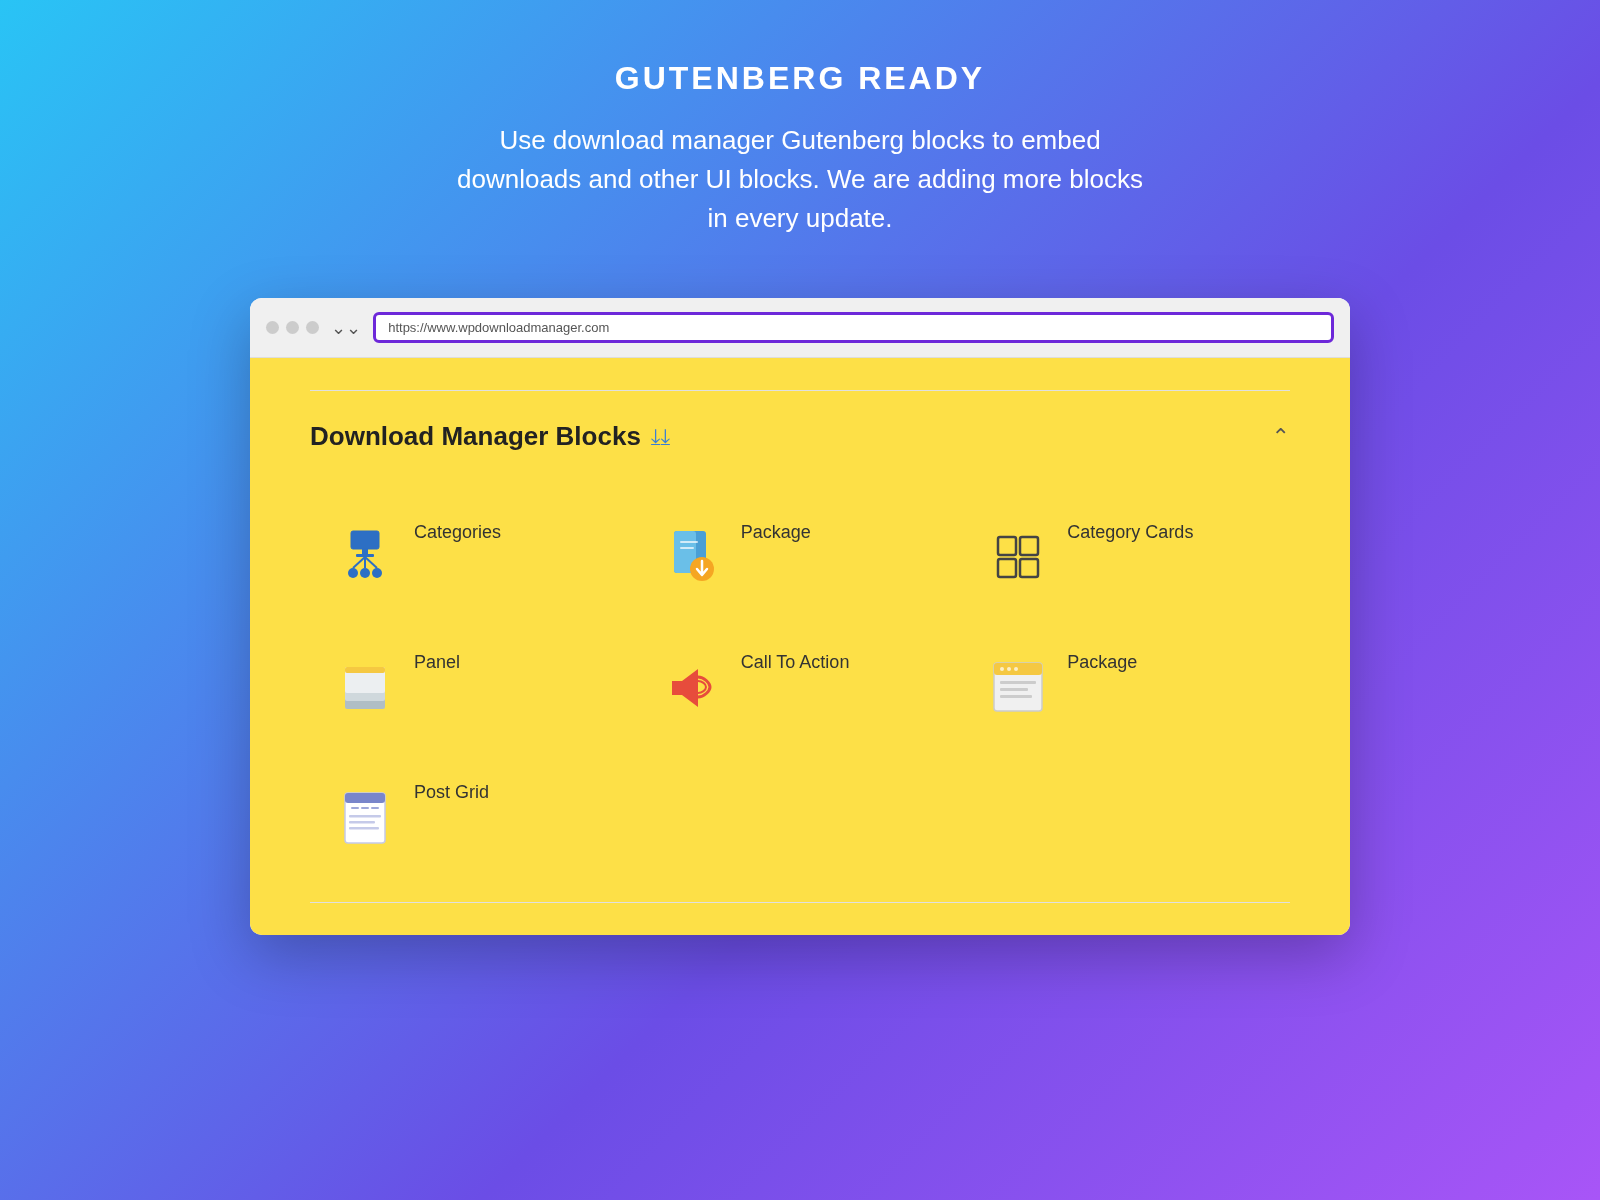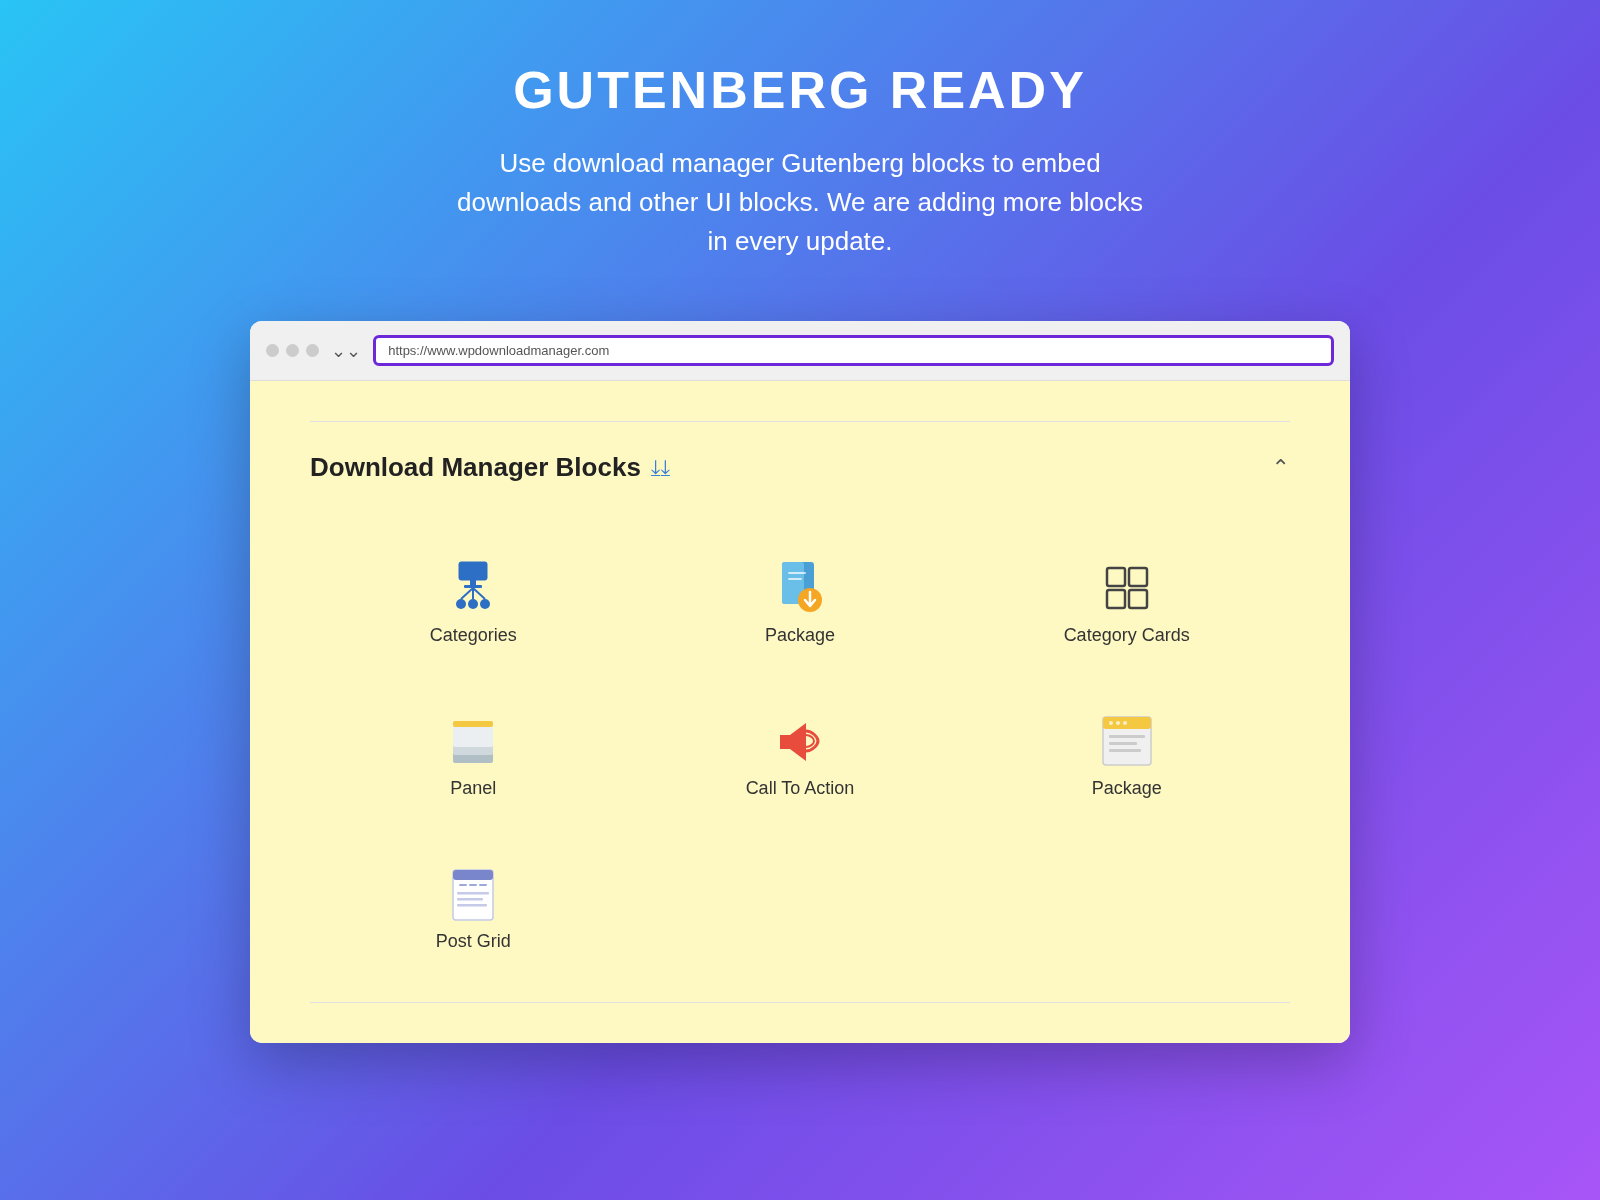--- a/index.html
+++ b/index.html
@@ -16,21 +16,21 @@
       overflow: hidden;
     }
 
     .hero-section {
       text-align: center;
       padding: 60px 40px 40px;
       color: white;
     }
 
     .hero-title {
-      font-size: 52px;
+      font-size: 32px;
       font-weight: 800;
       letter-spacing: 3px;
       text-transform: uppercase;
       margin-bottom: 24px;
       color: white;
     }
 
     .hero-subtitle {
       font-size: 26px;
       line-height: 1.5;
@@ -79,22 +79,22 @@
       flex: 1;
       background: white;
       border: 3px solid #6d28d9;
       border-radius: 6px;
       padding: 5px 12px;
       font-size: 13px;
       color: #555;
     }
 
     .browser-content {
-      background: #fef9c3;
-      padding: 40px 60px;
+      background: #fde047;
+      padding: 32px 60px;
     }
 
     .top-divider {
       width: 100%;
       height: 1px;
       background: #e0e0e0;
       margin-bottom: 30px;
     }
 
     .blocks-header {
@@ -127,24 +127,23 @@
     }
 
     .blocks-grid {
       display: grid;
       grid-template-columns: repeat(3, 1fr);
       gap: 0;
     }
 
     .block-item {
       display: flex;
-      flex-direction: column;
-      align-items: center;
+      flex-direction: row;
       padding: 30px 20px;
-      gap: 2px;
+      gap: 14px;
     }
 
     .block-icon {
       width: 70px;
       height: 70px;
       display: flex;
       align-items: center;
       justify-content: center;
     }
 

